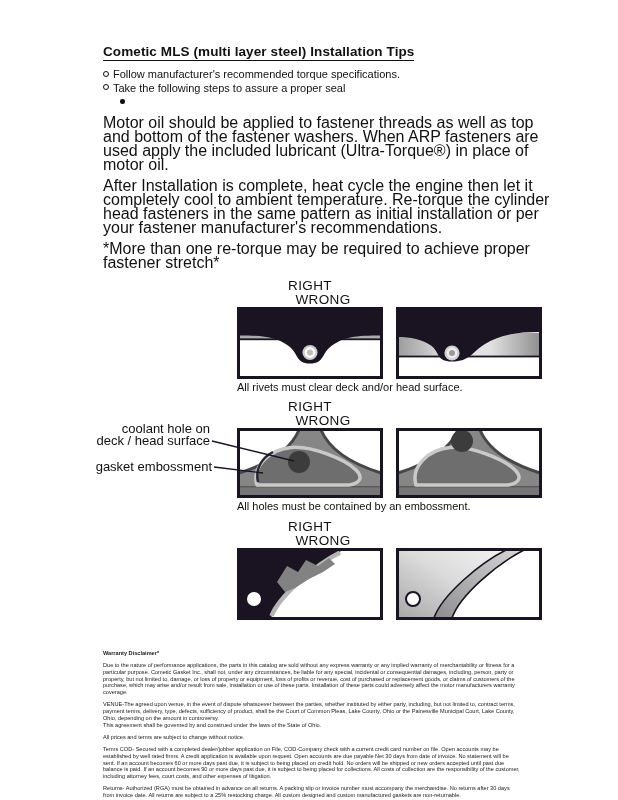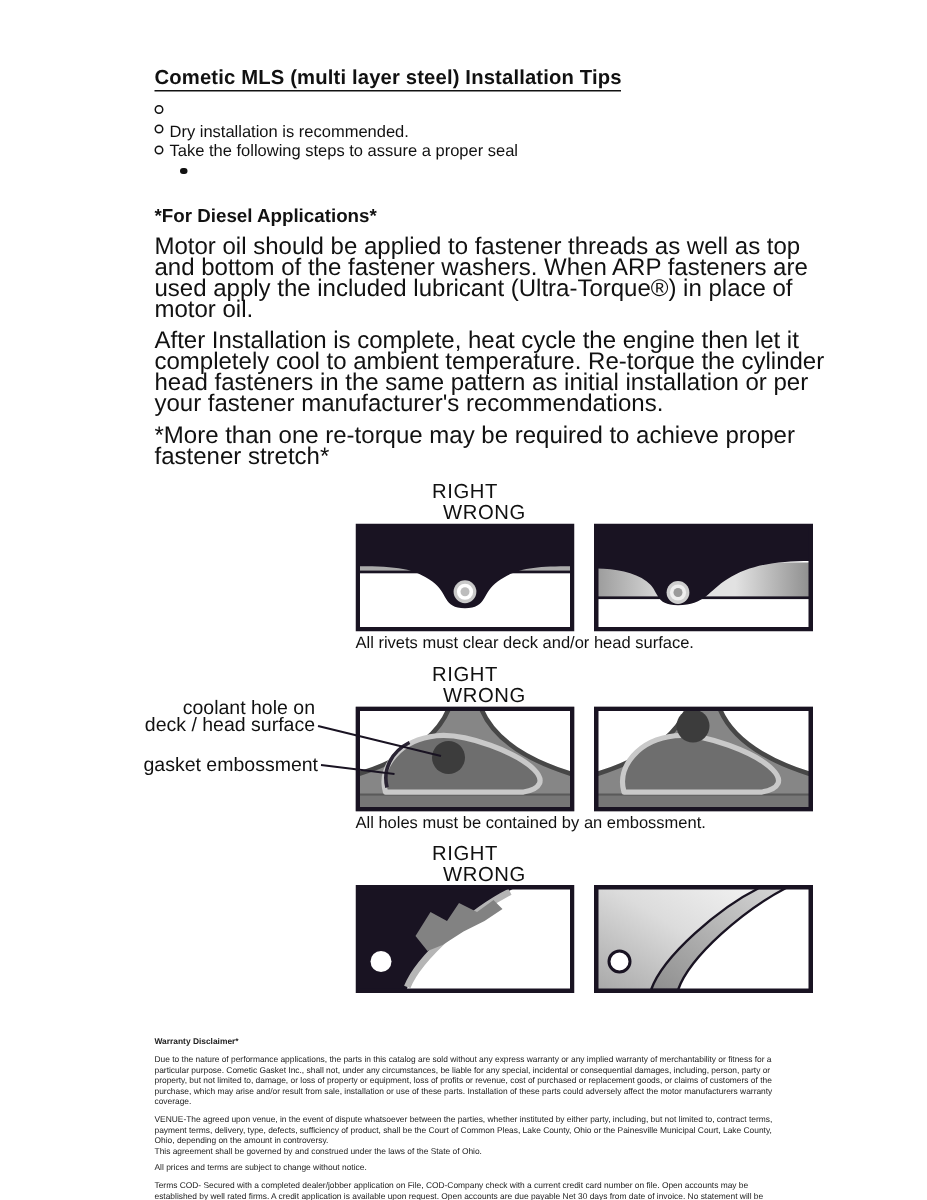--- a/index.html
+++ b/index.html
@@ -44,27 +44,25 @@
 </style>
 </head>
 <body>
 
 <div class="page">
   <div class="content">
 
     <div class="doc-title">Cometic MLS (multi layer steel) Installation Tips</div>
 
     <ul class="bullets">
-      <li><span class="mk-circle"></span></li>
-      <li><span class="mk-circle"></span><span>Dry installation is recommended.</span></li>
+      <li><span class="mk-circle"></span><span>Follow manufacturer's recommended torque specifications.</span></li>
       <li><span class="mk-circle"></span><span>Take the following steps to assure a proper seal</span></li>
       <li class="sub"><span class="mk-dot"></span></li>
     </ul>
 
-    <div class="section-heading">*For Diesel Applications*</div>
     <div class="para">Motor oil should be applied to fastener threads as well as top and bottom of the fastener washers. When ARP fasteners are used apply the included lubricant (Ultra-Torque®) in place of motor oil.</div>
     <div class="para">After Installation is complete, heat cycle the engine then let it completely cool to ambient temperature. Re-torque the cylinder head fasteners in the same pattern as initial installation or per your fastener manufacturer's recommendations.</div>
     <div class="para">*More than one re-torque may be required to achieve proper fastener stretch*</div>
 
     <div class="figures">
 
       <div class="fig-head-row">
         <div class="fig-head">RIGHT</div>
         <div class="fig-head">WRONG</div>
       </div>

